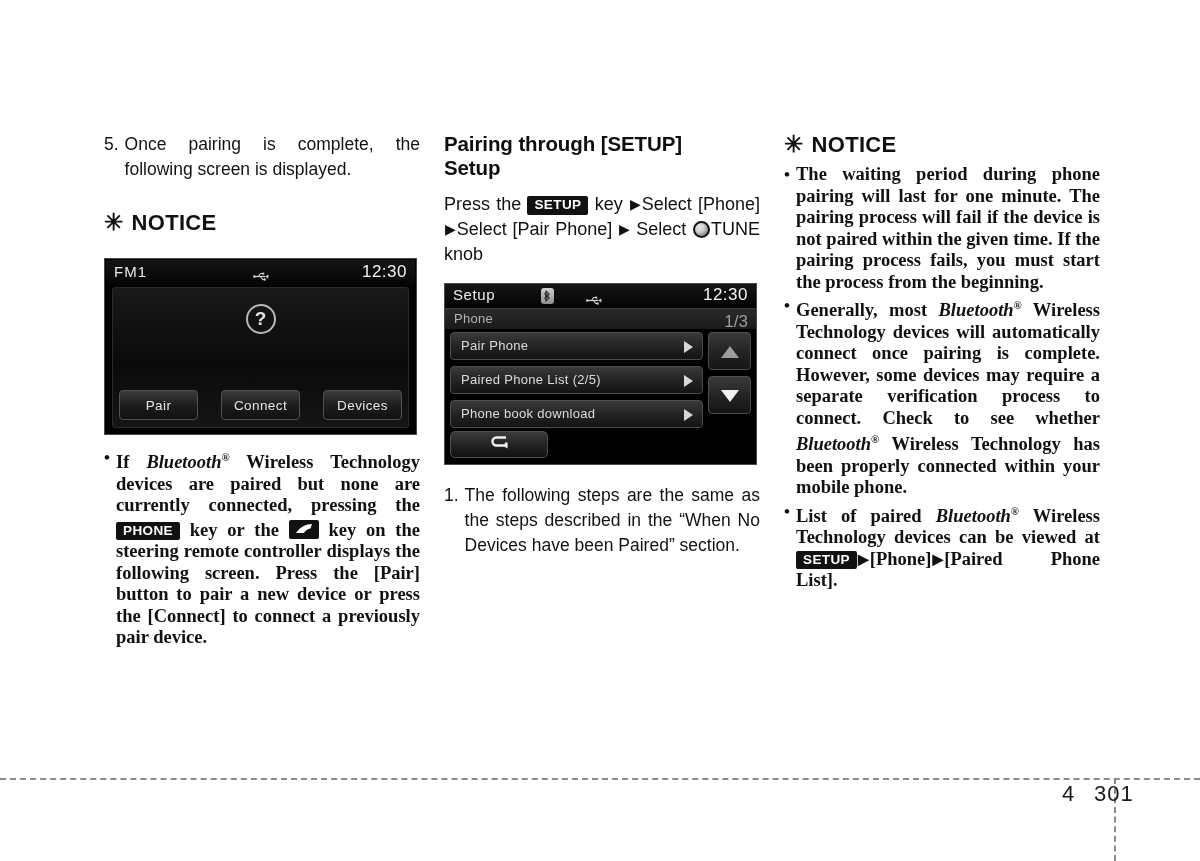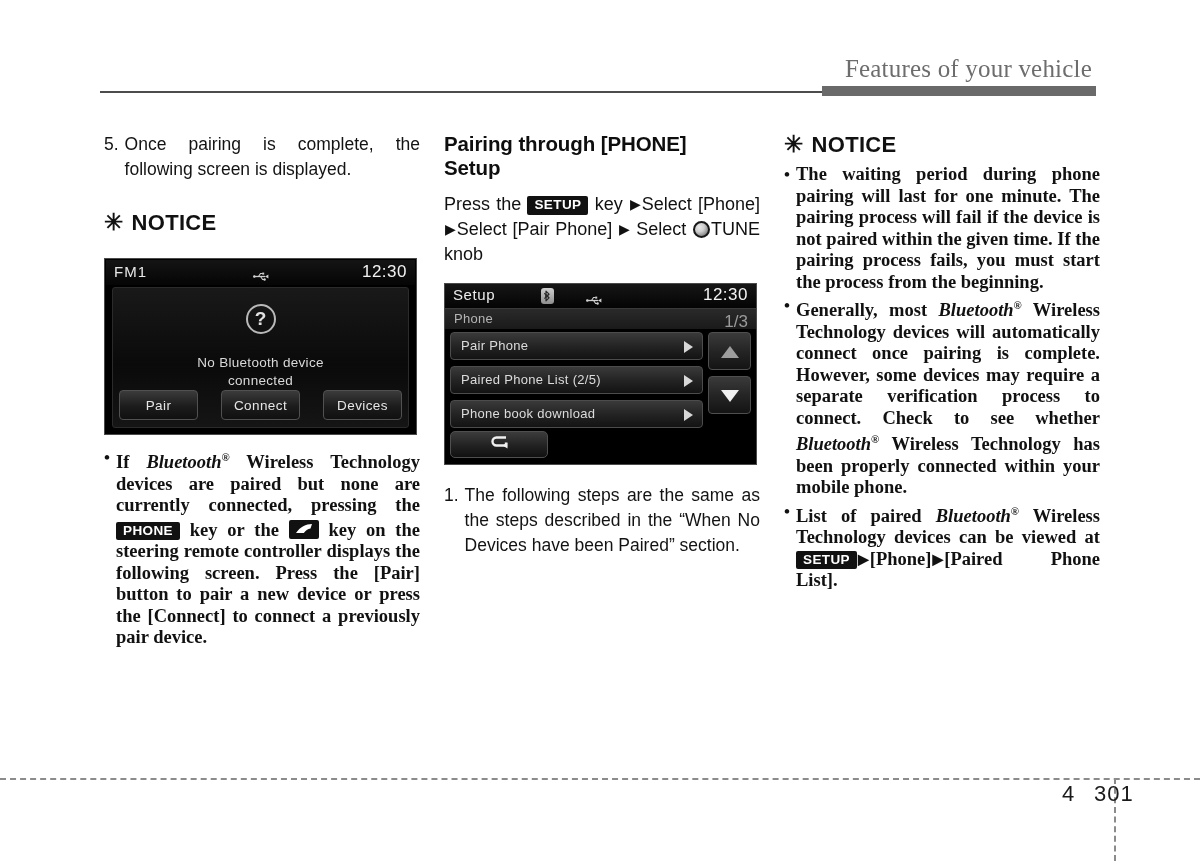--- a/index.html
+++ b/index.html
@@ -388,25 +388,20 @@
     border: 1px solid #4f4f4f;
     display: flex; align-items: center; justify-content: center;
     box-sizing: border-box;
   }
 </style>
 </head>
 <body>
 
 <div class="page">
 
-  <div class="header-band">
-    <div class="header-title">Features of your vehicle</div>
-    <div class="header-rule"></div>
-    <div class="header-rule-bold"></div>
-  </div>
 
   <div class="col col-left">
 
     <div class="step">
       <span class="num">5.</span>
       <span class="body">Once pairing is complete, the following screen is displayed.</span>
     </div>
 
     <div class="notice-head" style="margin-top:28px;">
       <span class="asterisk">✳</span>
@@ -424,24 +419,20 @@
             <path d="M5.5 5.5l2-3h2.2" stroke="#cfcfcf" stroke-width="1.1" fill="none"></path>
             <rect x="9.2" y="1.6" width="2" height="2" fill="#cfcfcf"></rect>
             <path d="M7.6 5.5l2 3h1.8" stroke="#cfcfcf" stroke-width="1.1" fill="none"></path>
             <circle cx="11.6" cy="8.5" r="1.2" fill="#cfcfcf"></circle>
           </svg>
         </span>
         <span class="clock">12:30</span>
       </div>
       <div class="rad-body">
         <div class="qmark">?</div>
-        <div class="rad-msg">
-          <div>No Bluetooth device</div>
-          <div>connected</div>
-        </div>
         <div class="rad-btns">
           <div class="rad-btn">Pair</div>
           <div class="rad-btn">Connect</div>
           <div class="rad-btn">Devices</div>
         </div>
       </div>
     </div>
 
     <div class="serif-bullets" style="margin-top:12px;">
       <div class="sb-item">
@@ -449,21 +440,21 @@
         <span class="txt">If <span class="bt">Bluetooth</span><span class="sup">®</span> Wireless Technology devices are paired but none are currently connected, pressing the <span class="keycap">PHONE</span> key or the <span class="keycap-phoneicon"><svg width="20" height="15" viewBox="0 0 20 15">
                 <path d="M2 11c4-6 10-9 16-9l-1.5 4.5c-2.6.4-5.2 2.2-6.7 4.6L2 11z" fill="#fff"></path>
               </svg></span> key on the steering remote controller displays the following screen. Press the [Pair] button to pair a new device or press the [Connect] to connect a previously pair device.</span>
       </div>
     </div>
   </div>
 
   <div class="col col-mid">
 
     <div class="sec-title">
-      <div>Pairing through [PHONE]</div>
+      <div>Pairing through [SETUP]</div>
       <div>Setup</div>
     </div>
 
     <div class="instr">Press the <span class="keycap">SETUP</span> key <span class="arrowmark">▶</span>Select [Phone]<span class="arrowmark">▶</span>Select [Pair Phone] <span class="arrowmark">▶</span> Select <span class="knob"></span>TUNE knob</div>
 
     <div class="screen screen-setup">
       <div class="set-bar">
         <span class="ttl">Setup</span>
         <span class="bt-ico">
           <svg width="7" height="12" viewBox="0 0 7 12">

